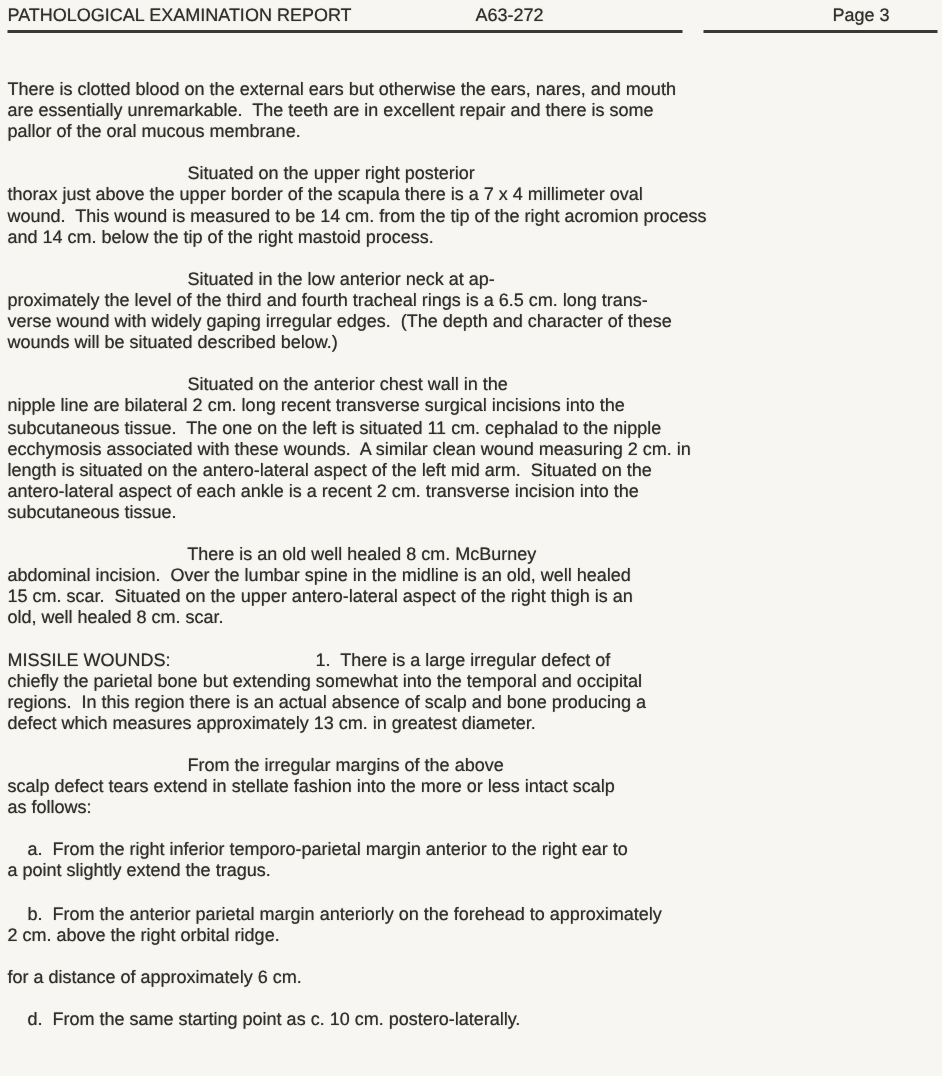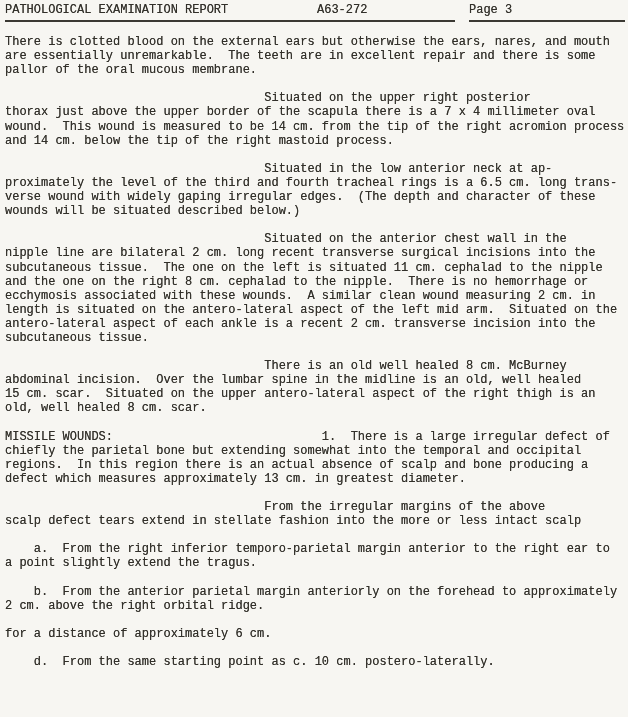--- a/index.html
+++ b/index.html
@@ -1,35 +1,35 @@
 <!DOCTYPE html>
 <html style="--bg: #f7f6f2; --ink: #32302a; --rule: #3b3933;"><head>
 <meta charset="utf-8">
 <style>
   html,body{margin:0;padding:0;}
   body{background:var(--bg,#f7f6f2);}
   .page{
     width:628px;height:707px;box-sizing:border-box;position:relative;overflow:hidden;
     background:var(--bg,#f7f6f2);
     color:var(--ink,#32302a);
-    font-family:Liberation Mono, monospace;
+    font-family:Liberation Sans, sans-serif;
     text-shadow:0 0 .6px rgba(49,47,41,.75);
   }
   .header{
     display:flex;align-items:flex-end;
     padding:3px 3px 0 5px;
     font-size:12px;line-height:14px;
   }
   .seg{border-bottom:2px solid var(--rule,#3b3933);padding-bottom:3px;box-sizing:border-box;}
   .seg1{width:450px;position:relative;}
   .case-number{position:absolute;left:312px;top:0;white-space:pre;}
   .seg2{flex:1;margin-left:14px;}
-  .page-label{white-space:pre;}
+  .page-label{margin-left:86px;white-space:pre;}
   .docbody{
-    margin-top:13px;
+    margin-top:30px;
     padding-left:5px;
     font-size:12px;line-height:14.1px;
   }
   .line{white-space:pre;min-height:14.1px;}
 </style>
 </head>
 <body>
 
 <div class="page">
   <div class="header">
@@ -52,38 +52,38 @@
       <div class="line">and 14 cm. below the tip of the right mastoid process.</div>
       <div class="line"></div>
       <div class="line">                                    Situated in the low anterior neck at ap-</div>
       <div class="line">proximately the level of the third and fourth tracheal rings is a 6.5 cm. long trans-</div>
       <div class="line">verse wound with widely gaping irregular edges.  (The depth and character of these</div>
       <div class="line">wounds will be situated described below.)</div>
       <div class="line"></div>
       <div class="line">                                    Situated on the anterior chest wall in the</div>
       <div class="line">nipple line are bilateral 2 cm. long recent transverse surgical incisions into the</div>
       <div class="line">subcutaneous tissue.  The one on the left is situated 11 cm. cephalad to the nipple</div>
-      <div class="line">and the one on the right 8 cm. cephalad to the nipple.  There is no hemorrhage or</div>
       <div class="line">ecchymosis associated with these wounds.  A similar clean wound measuring 2 cm. in</div>
       <div class="line">length is situated on the antero-lateral aspect of the left mid arm.  Situated on the</div>
       <div class="line">antero-lateral aspect of each ankle is a recent 2 cm. transverse incision into the</div>
       <div class="line">subcutaneous tissue.</div>
       <div class="line"></div>
       <div class="line">                                    There is an old well healed 8 cm. McBurney</div>
       <div class="line">abdominal incision.  Over the lumbar spine in the midline is an old, well healed</div>
       <div class="line">15 cm. scar.  Situated on the upper antero-lateral aspect of the right thigh is an</div>
       <div class="line">old, well healed 8 cm. scar.</div>
       <div class="line"></div>
       <div class="line">MISSILE WOUNDS:                             1.  There is a large irregular defect of</div>
       <div class="line">chiefly the parietal bone but extending somewhat into the temporal and occipital</div>
       <div class="line">regions.  In this region there is an actual absence of scalp and bone producing a</div>
       <div class="line">defect which measures approximately 13 cm. in greatest diameter.</div>
       <div class="line"></div>
       <div class="line">                                    From the irregular margins of the above</div>
       <div class="line">scalp defect tears extend in stellate fashion into the more or less intact scalp</div>
+      <div class="line">as follows:</div>
       <div class="line"></div>
       <div class="line">    a.  From the right inferior temporo-parietal margin anterior to the right ear to</div>
       <div class="line">a point slightly extend the tragus.</div>
       <div class="line"></div>
       <div class="line">    b.  From the anterior parietal margin anteriorly on the forehead to approximately</div>
       <div class="line">2 cm. above the right orbital ridge.</div>
       <div class="line"></div>
       <div class="line">for a distance of approximately 6 cm.</div>
       <div class="line"></div>
       <div class="line">    d.  From the same starting point as c. 10 cm. postero-laterally.</div>

